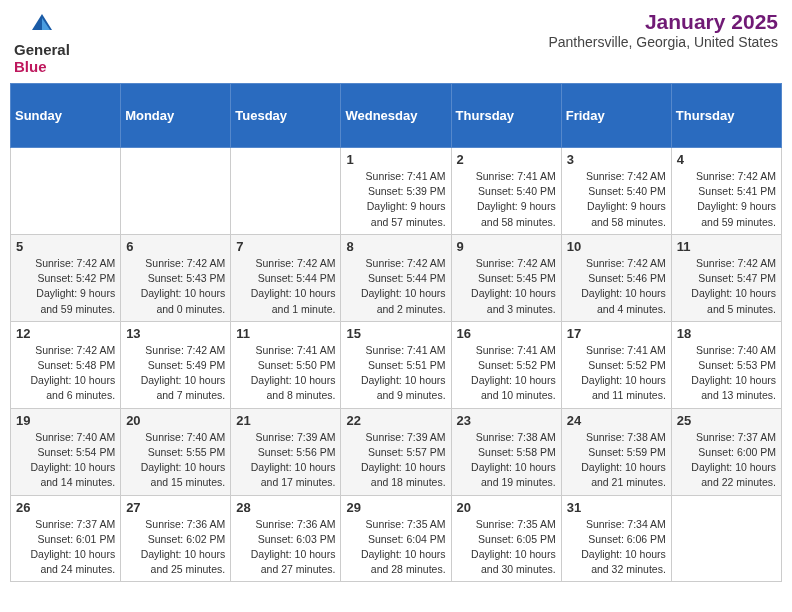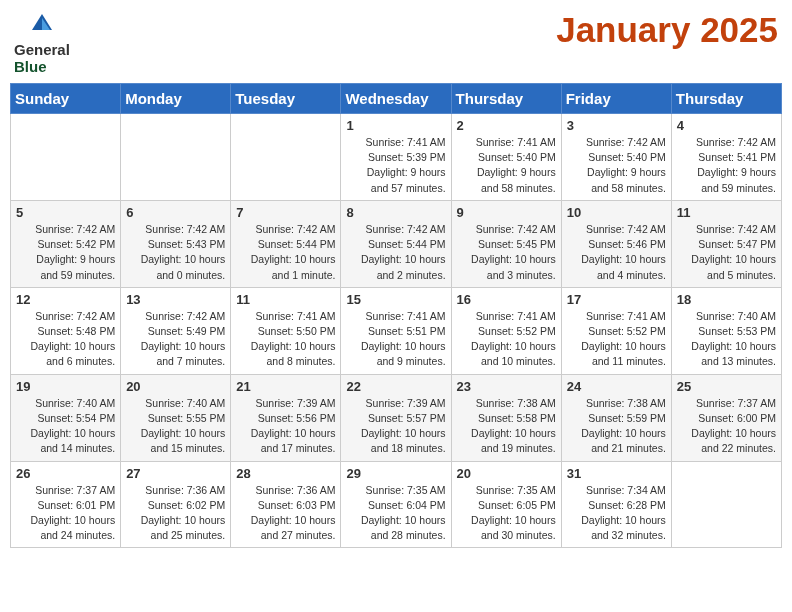--- a/index.html
+++ b/index.html
@@ -29,49 +29,49 @@
       line-height: 1.1;
     }
     .logo-general {
       font-size: 15px;
       font-weight: bold;
       color: #333;
     }
     .logo-blue {
       font-size: 15px;
       font-weight: bold;
-      color: #14532d;
+      color: #be185d;
     }
     .logo-icon {
       width: 28px;
       height: 28px;
     }
     .title-block {
       text-align: right;
     }
     .month-title {
-      font-size: 35px;
-      font-weight: bold;
-      color: #c2410c;
+      font-size: 21px;
+      font-weight: bold;
+      color: #701a75;
     }
     .location {
       font-size: 14px;
       color: #444;
     }
     .calendar {
       width: 100%;
       border-collapse: collapse;
       border: 1px solid #ccc;
     }
     .calendar th {
       background: #2a6bbf;
       color: #fff;
-      font-size: 15px;
-      font-weight: bold;
-      padding: 6px 4px;
+      font-size: 13px;
+      font-weight: bold;
+      padding: 24px 4px;
       text-align: left;
       border: 1px solid #5588cc;
     }
     .calendar td {
       border: 1px solid #ccc;
       vertical-align: top;
       padding: 4px 5px;
       width: calc(100% / 7);
       min-height: 80px;
       font-size: 11px;
@@ -109,20 +109,21 @@
       <polygon points="14,4 24,20 4,20" fill="#1a5ba6"></polygon>
       <polygon points="14,8 22,20 14,20" fill="#4a9de0"></polygon>
     </svg>
     <div class="logo-text">
       <span class="logo-general">General</span>
       <span class="logo-blue">Blue</span>
     </div>
   </div>
   <div class="title-block">
     <div class="month-title">January 2025</div>
+    <div class="location">Panthersville, Georgia, United States</div>
   </div>
 </div>
 
 <table class="calendar">
   <thead>
     <tr>
     <th>Sunday</th>
         <th>Monday</th>
         <th>Tuesday</th>
         <th>Wednesday</th>
@@ -350,20 +351,20 @@
         <td>
           <span class="day-num">20</span>
           <div class="day-info" style="white-space: pre-line;">Sunrise: 7:35 AM
 Sunset: 6:05 PM
 Daylight: 10 hours
 and 30 minutes.</div>
         </td>
         <td>
           <span class="day-num">31</span>
           <div class="day-info" style="white-space: pre-line;">Sunrise: 7:34 AM
-Sunset: 6:28 PM
+Sunset: 6:06 PM
 Daylight: 10 hours
 and 32 minutes.</div>
         </td>
         <td class="empty-cell"></td>
       </tr>
     </tbody>
 </table>
 
 </body></html>

